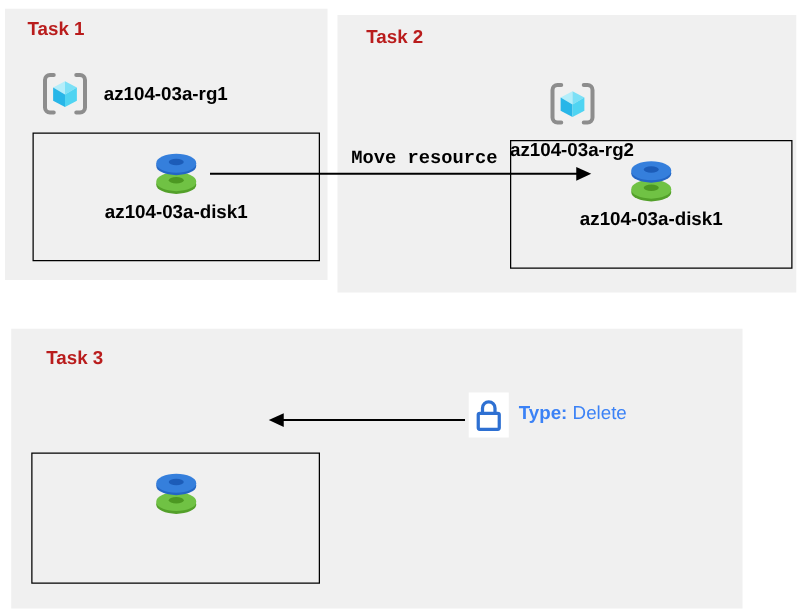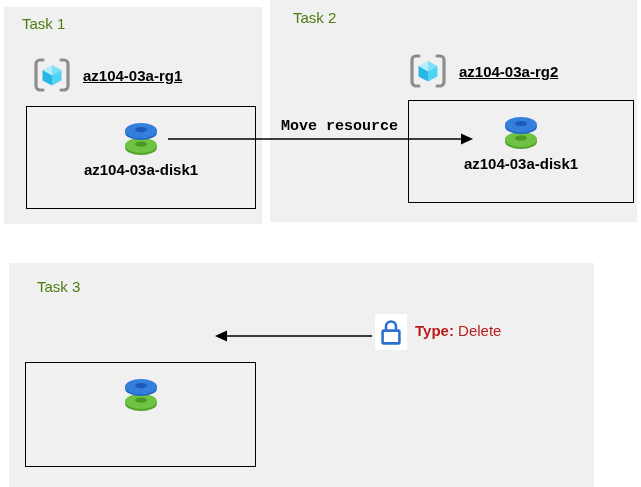--- a/index.html
+++ b/index.html
@@ -13,43 +13,42 @@
     width: 641px;
     height: 487px;
     background: #ffffff;
     overflow: hidden;
   }
   .panel {
     position: absolute;
     background: #f0f0f0;
   }
   #task1-panel { left: 4px;   top: 7px;   width: 258px; height: 217px; }
-  #task2-panel { left: 270px; top: 0px;   width: 367px; height: 222px; }
+  #task2-panel { left: 270px; top: 12px;   width: 367px; height: 222px; }
   #task3-panel { left: 9px;   top: 263px; width: 585px; height: 264px; }
 
   .task-title {
     position: absolute;
     font-size: 15px;
-    font-weight: 400;
-    color: #4d7c0f;
+    font-weight: 700;
+    color: #b91c1c;
     white-space: nowrap;
   }
   #task1-panel .task-title { left: 18px; top: 8px; }
   #task2-panel .task-title { left: 23px; top: 9px; }
   #task3-panel .task-title { left: 28px; top: 15px; }
 
   .rg-row {
     position: absolute;
     display: flex;
     align-items: center;
     gap: 11px;
-    text-decoration: underline;
   }
   #task1-panel .rg-row { left: 28px;  top: 50px; }
-  #task2-panel .rg-row { left: 138px; top: 53px; }
+  #task2-panel .rg-row { left: 138px; top: 53px; flex-direction: column; }
   #task3-panel .rg-row { left: 22px;  top: 49px; }
 
   .rg-label, .res-label, .arrow-label, .lock-name {
     font-size: 15px;
     font-weight: 700;
     color: #000000;
     white-space: nowrap;
   }
 
   .res-box {
@@ -86,21 +85,21 @@
     display: flex;
     align-items: center;
     justify-content: center;
   }
   .lock-text {
     position: absolute;
     left: 415px;
     top: 322px;
     line-height: 18px;
   }
-  .lock-type-line { font-size: 15px; color: #b91c1c; white-space: nowrap; }
+  .lock-type-line { font-size: 15px; color: #3b82f6; white-space: nowrap; }
   .lock-type-label { font-weight: 700; }
   .lock-type-value { font-weight: 400; }
 
   .arrows-overlay {
     position: absolute;
     left: 0; top: 0;
     width: 641px;
     height: 487px;
     pointer-events: none;
   }

